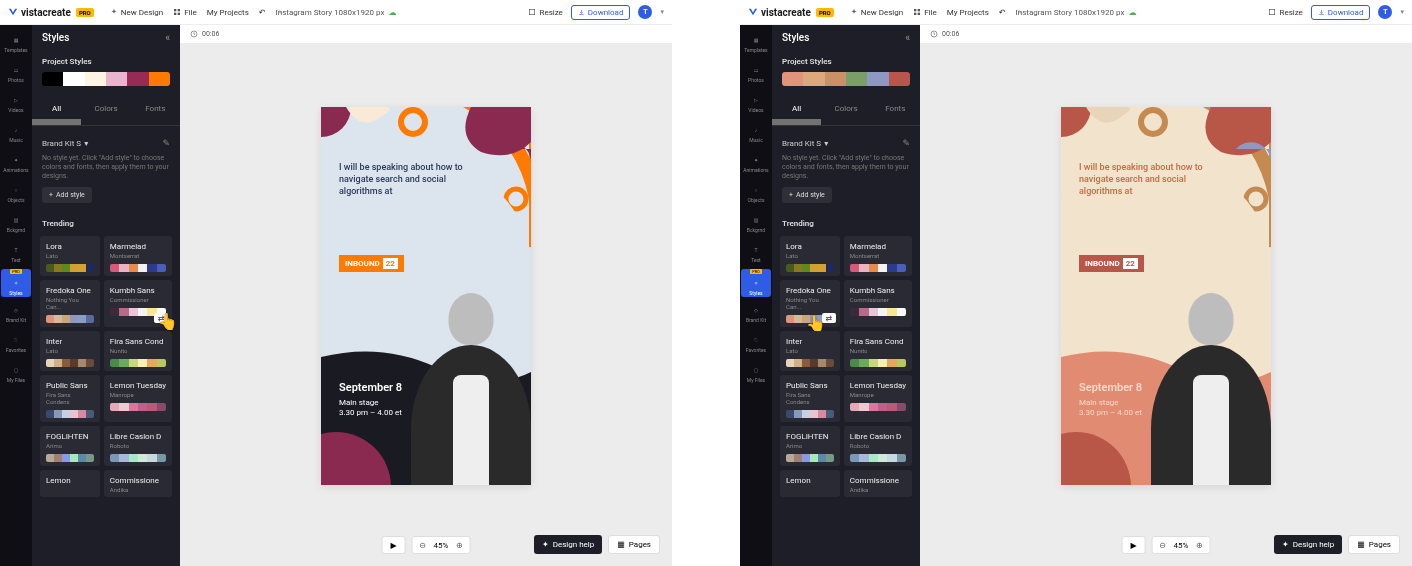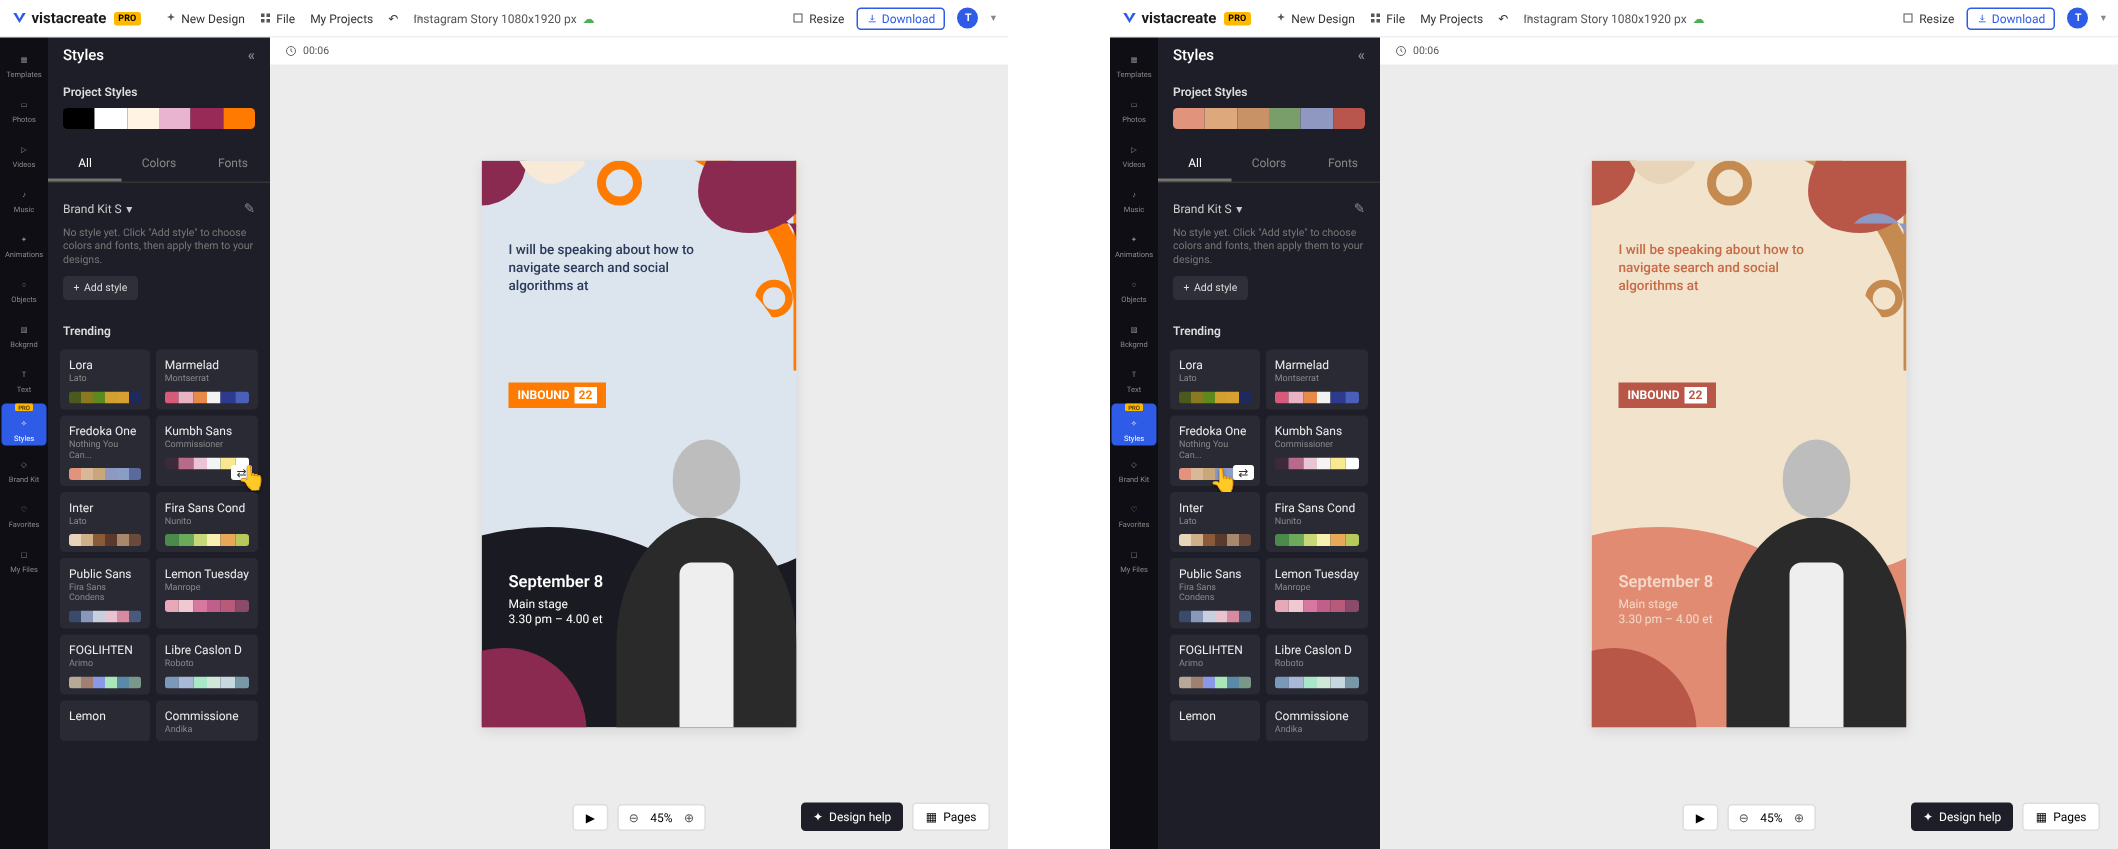--- a/index.html
+++ b/index.html
@@ -27,21 +27,21 @@
 .side-panel{width:148px;background:#1e1e28;color:#ccc;overflow-y:auto;scrollbar-width:none}
 .side-panel::-webkit-scrollbar{display:none}
 .panel-header{height:24px;display:flex;align-items:center;justify-content:space-between;padding:0 10px;font-size:10px;font-weight:500;color:#fff}
 .collapse-icon{font-size:10px;cursor:pointer;color:#888}
 .panel-section{padding:8px 10px}
 .section-title{font-size:8px;font-weight:600;color:#ddd;margin-bottom:6px}
 .palette{display:flex;height:14px;border-radius:3px;overflow:hidden;margin-bottom:4px}
 .palette span{flex:1}
 .tabs{display:flex;border-bottom:1px solid #333}
 .tab{flex:1;text-align:center;padding:6px 0;font-size:8px;cursor:pointer;color:#888}
-.tab.active{color:#fff;border-bottom:2px solid #737373}
+.tab.active{color:#fff;border-bottom:6px solid #737373}
 .brand-row{display:flex;align-items:center;justify-content:space-between;font-size:8px;padding:4px 0}
 .brand-name{display:flex;align-items:center;gap:3px}
 .pencil{color:#888;font-size:9px;cursor:pointer}
 .empty-hint{font-size:7px;color:#777;line-height:1.3;padding:2px 0 6px}
 .add-style{background:#2f2f3a;border:none;color:#ddd;font-size:7px;padding:4px 7px;border-radius:3px;cursor:pointer;display:flex;align-items:center;gap:3px}
 .card-grid{display:grid;grid-template-columns:1fr 1fr;gap:4px;padding:0 8px}
 .style-card{background:#2a2a35;border-radius:3px;padding:6px 6px 4px;cursor:pointer;position:relative}
 .card-title{font-size:8px;color:#eee;white-space:nowrap;overflow:hidden}
 .card-sub{font-size:6px;color:#888;margin-top:1px}
 .card-palette{display:flex;height:8px;margin-top:5px;border-radius:2px;overflow:hidden}

